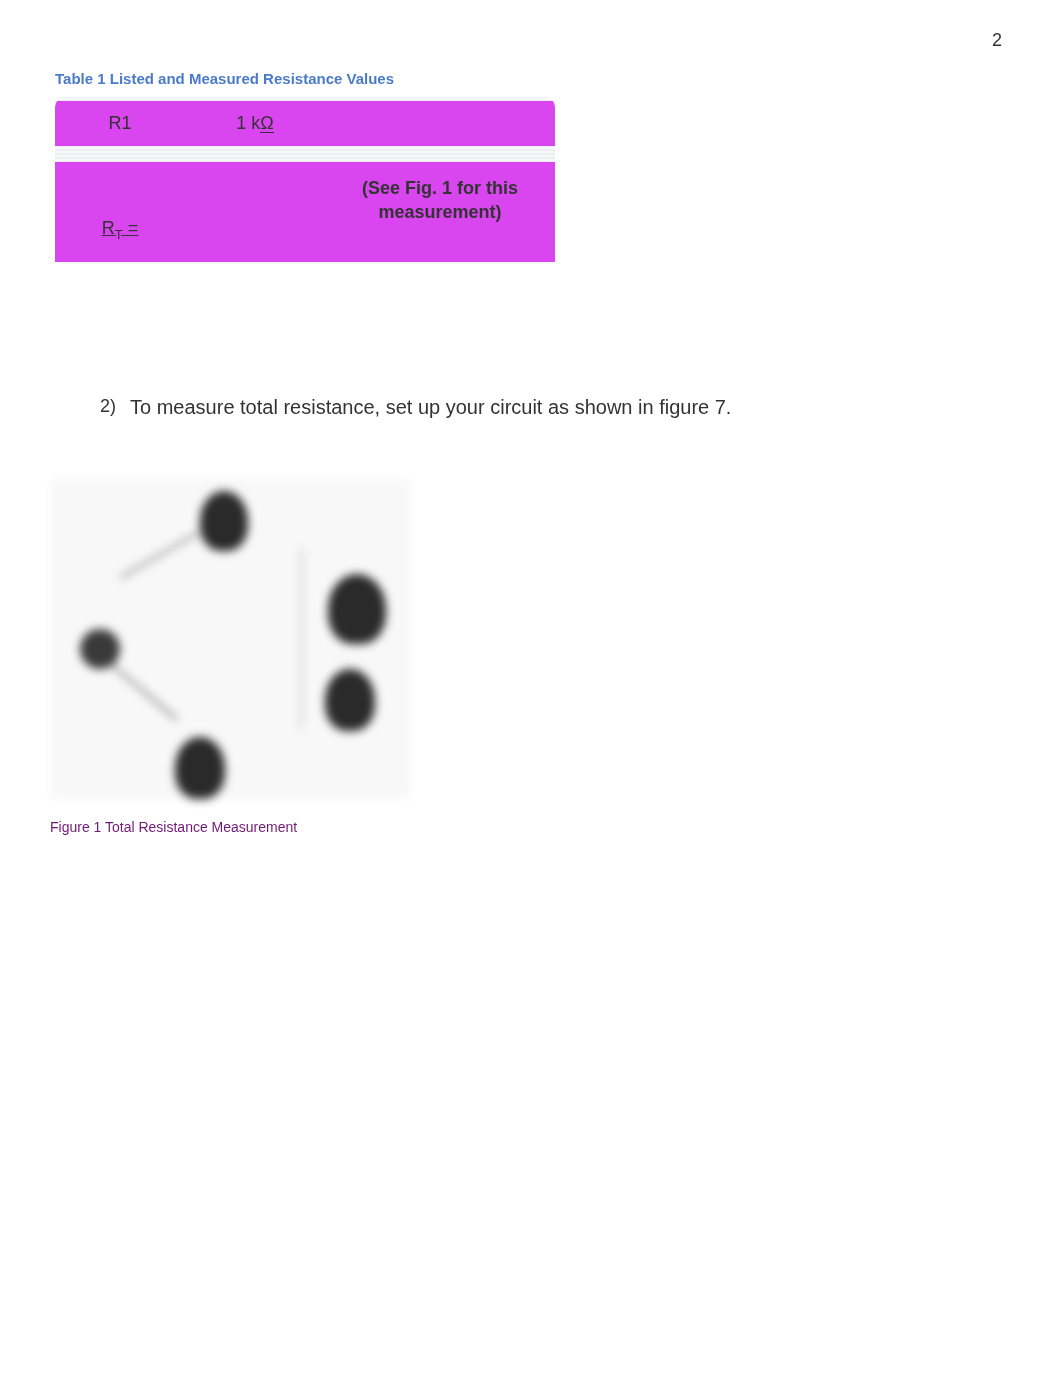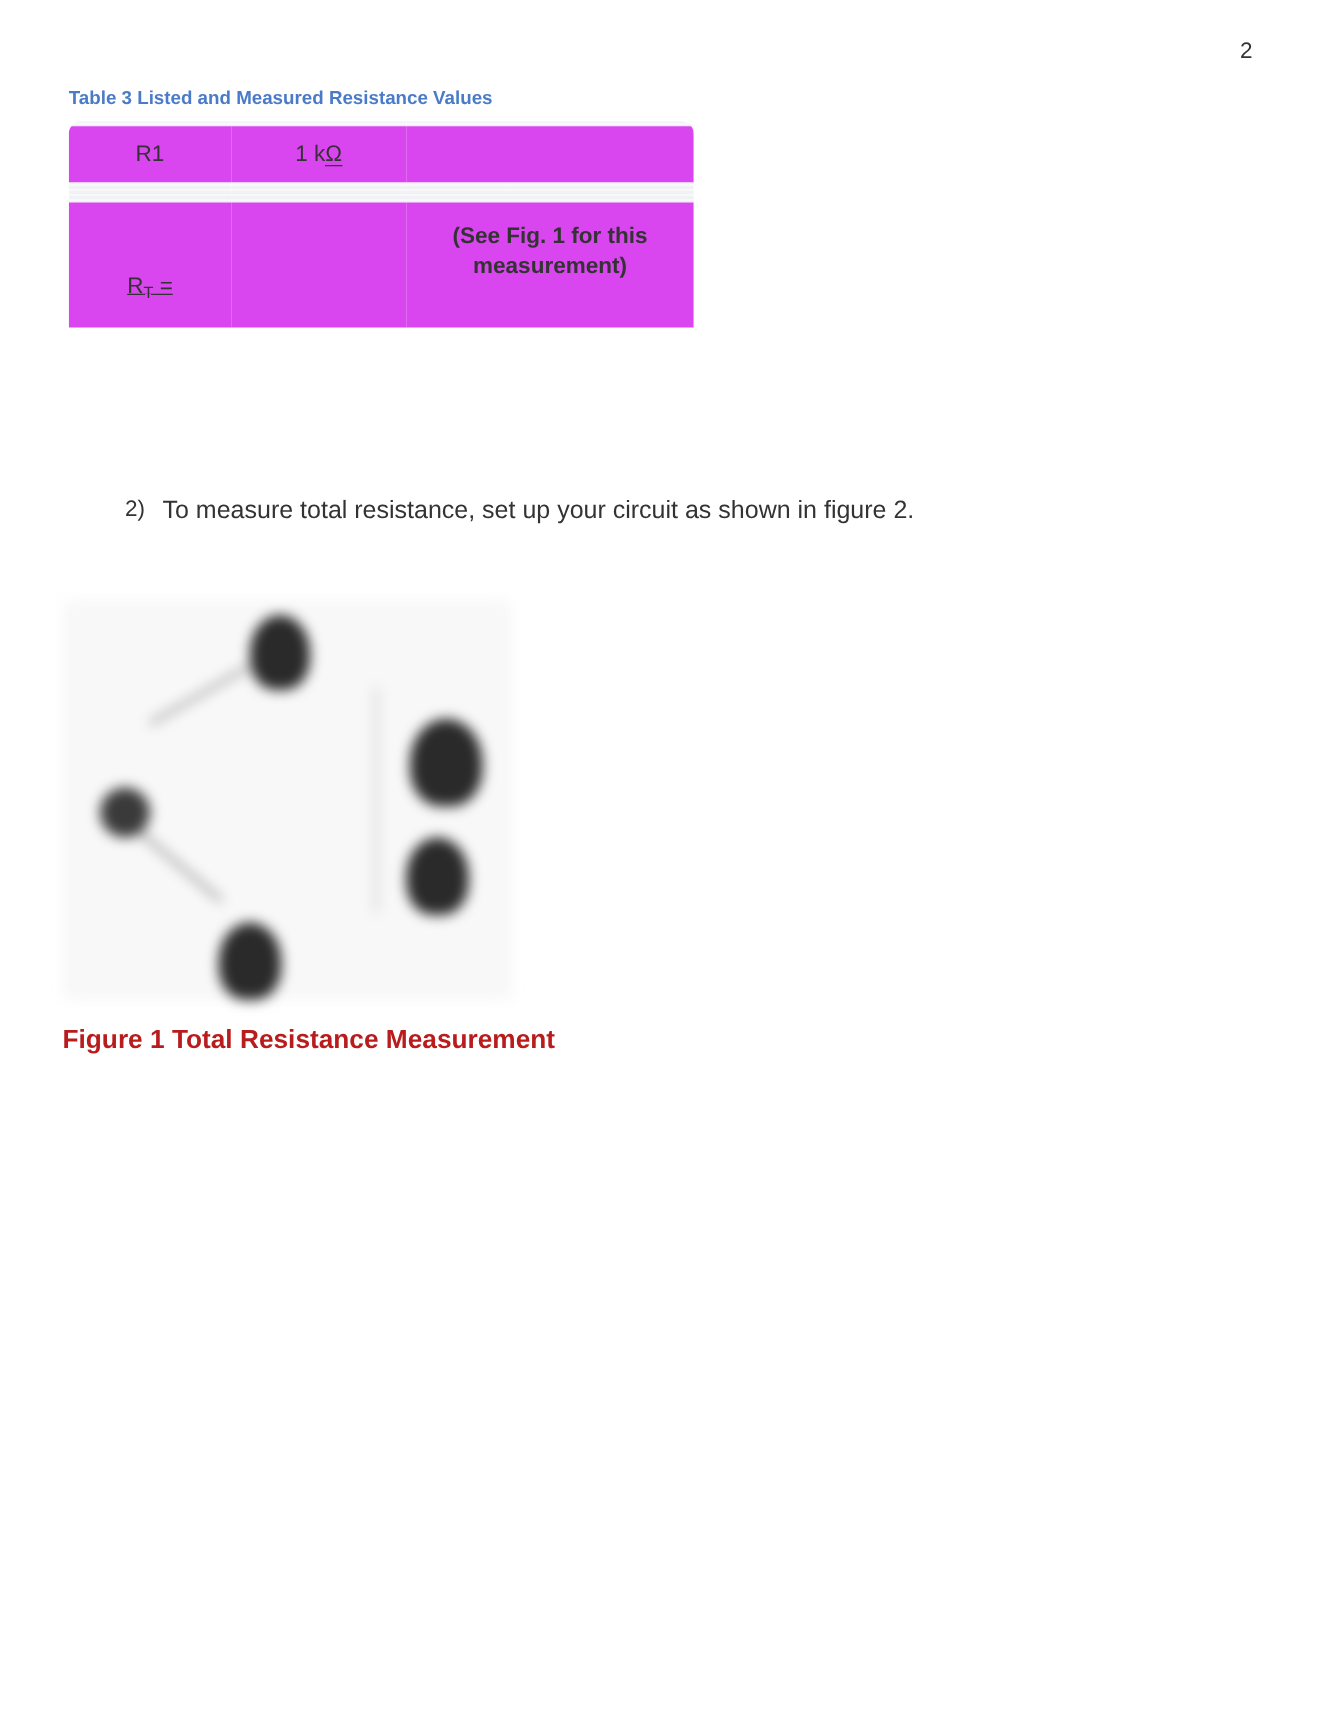--- a/index.html
+++ b/index.html
@@ -127,39 +127,39 @@
     }
     .line1 { left: 70px; top: 98px; width: 90px; transform: rotate(-30deg); }
     .line2 { left: 62px; top: 185px; width: 85px; transform: rotate(40deg); }
     .vline {
       position: absolute;
       background: #bbb;
       width: 2px;
     }
     .vline1 { left: 250px; top: 70px; height: 180px; }
     .figure-caption {
-      color: #b91c1c;
-      font-weight: 700;
-      font-size: 21px;
+      color: #701a75;
+      font-weight: 400;
+      font-size: 14px;
       margin-top: 20px;
     }
     .underline-omega {
       border-bottom: 1.5px solid #333;
       display: inline-block;
       line-height: 0.95;
     }
   </style>
 </head>
 <body>
 
 
 
 <div class="page-number">2</div>
 
-<div class="table-caption">Table 3 Listed and Measured Resistance Values</div>
+<div class="table-caption">Table 1 Listed and Measured Resistance Values</div>
 
 <div class="table-wrap">
   <table>
     <tbody>
     <tr class="row-divider">
           <td></td>
           <td></td>
           <td></td>
         </tr>
     <tr>
@@ -197,21 +197,21 @@
       <td class="col-meas" style="vertical-align:top;">
         <div class="see-fig">(See Fig. 1 for this measurement)</div>
       </td>
     </tr>
   </tbody>
     </table>
 </div>
 
 <div class="step-section">
   <span class="step-num">2)</span>
-  <span class="step-text">To measure total resistance, set up your circuit as shown in figure 2.</span>
+  <span class="step-text">To measure total resistance, set up your circuit as shown in figure 7.</span>
 </div>
 
 <div class="figure-wrap">
   <div class="figure">
     <div class="blob blob1"></div>
     <div class="blob blob2"></div>
     <div class="blob blob3"></div>
     <div class="blob blob4"></div>
     <div class="dot dot1"></div>
     <div class="line line1"></div>

